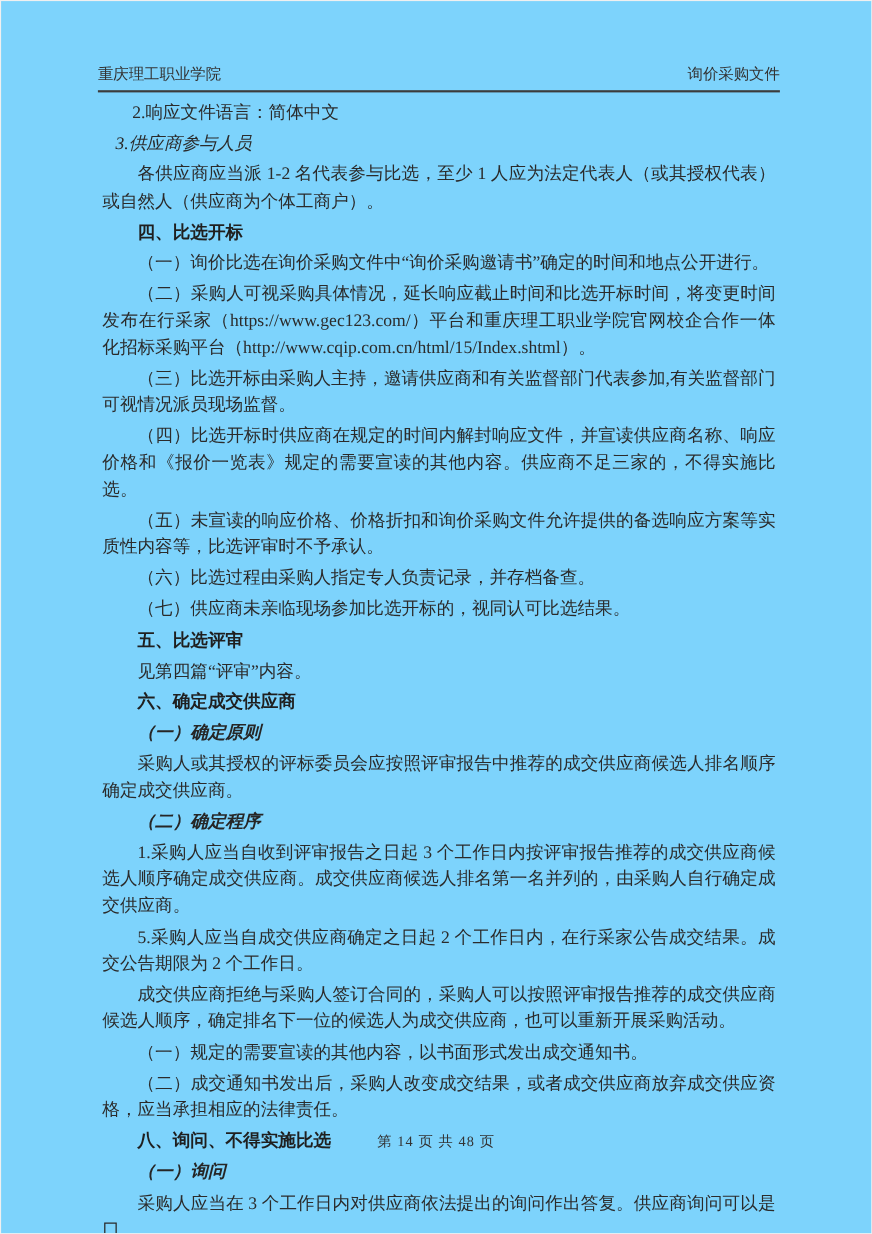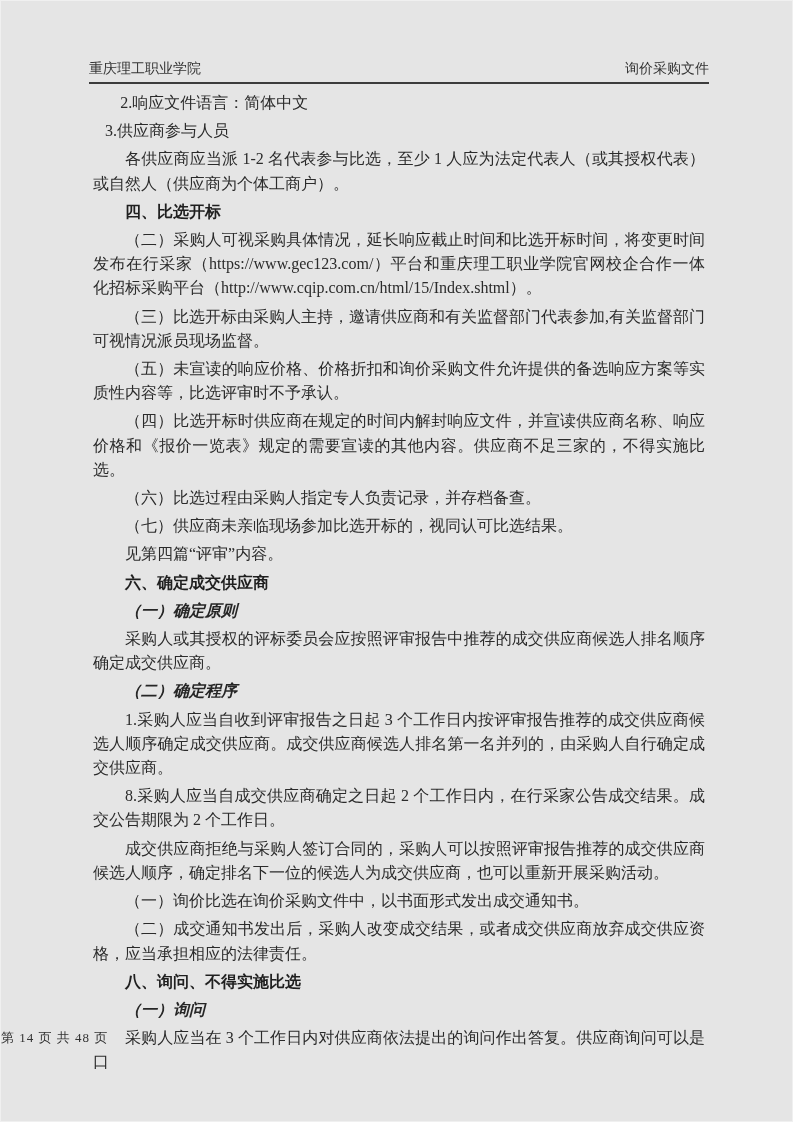--- a/index.html
+++ b/index.html
@@ -5,21 +5,21 @@
   html, body {
     margin: 0;
     padding: 0;
     background: #ffffff;
   }
   .page {
     position: relative;
     width: 793px;
     height: 1122px;
     margin: 0 auto;
-    background: #e5e5e5;
+    background: #7dd3fc;
     box-sizing: border-box;
     border: 1px solid #f0f0f0;
     font-family: "Liberation Serif", serif;
     color: #2b2b2b;
     overflow: hidden;
   }
   .doc-header {
     position: absolute;
     top: 58px;
     left: 88px;
@@ -41,73 +41,75 @@
     font-size: 16px;
     line-height: 24.2px;
   }
   .doc-body p {
     margin: 4px;
     text-align: justify;
     text-justify: inter-character;
   }
   p.body   { text-indent: 2em; }
   p.item2  { text-indent: 1.7em; }
-  p.item3  { text-indent: 0.75em; }
+  p.item3  { text-indent: 0.75em; font-style: italic; }
   p.hei {
     text-indent: 2em;
-    font-family: Liberation Serif, serif;
+    font-family: Liberation Mono, monospace;
     font-weight: bold;
     color: #1f1f1f;
   }
   p.kaiti {
     text-indent: 2em;
     font-style: italic;
     font-weight: 700;
     color: #262626;
   }
   .doc-footer {
     position: absolute;
     top: 1028px;
     left: 0;
     right: 0;
-    text-align: left;
+    text-align: center;
     font-size: 13px;
     color: #333333;
     letter-spacing: 1px;
   }
 </style>
 </head>
 <body>
 
 <div class="page">
   <div class="doc-header">
     <span>重庆理工职业学院</span>
     <span>询价采购文件</span>
   </div>
 
   <div class="doc-body">
       <p class="item2">2.响应文件语言：简体中文</p>
       <p class="item3">3.供应商参与人员</p>
       <p class="body">各供应商应当派 1-2 名代表参与比选，至少 1 人应为法定代表人（或其授权代表）或自然人（供应商为个体工商户）。</p>
       <p class="hei">四、比选开标</p>
+      <p class="body">（一）询价比选在询价采购文件中“询价采购邀请书”确定的时间和地点公开进行。</p>
       <p class="body">（二）采购人可视采购具体情况，延长响应截止时间和比选开标时间，将变更时间发布在行采家（https://www.gec123.com/）平台和重庆理工职业学院官网校企合作一体化招标采购平台（http://www.cqip.com.cn/html/15/Index.shtml）。</p>
       <p class="body">（三）比选开标由采购人主持，邀请供应商和有关监督部门代表参加,有关监督部门可视情况派员现场监督。</p>
+      <p class="body">（四）比选开标时供应商在规定的时间内解封响应文件，并宣读供应商名称、响应价格和《报价一览表》规定的需要宣读的其他内容。供应商不足三家的，不得实施比选。</p>
       <p class="body">（五）未宣读的响应价格、价格折扣和询价采购文件允许提供的备选响应方案等实质性内容等，比选评审时不予承认。</p>
-      <p class="body">（四）比选开标时供应商在规定的时间内解封响应文件，并宣读供应商名称、响应价格和《报价一览表》规定的需要宣读的其他内容。供应商不足三家的，不得实施比选。</p>
       <p class="body">（六）比选过程由采购人指定专人负责记录，并存档备查。</p>
       <p class="body">（七）供应商未亲临现场参加比选开标的，视同认可比选结果。</p>
+      <p class="hei">五、比选评审</p>
       <p class="body">见第四篇“评审”内容。</p>
       <p class="hei">六、确定成交供应商</p>
       <p class="kaiti">（一）确定原则</p>
       <p class="body">采购人或其授权的评标委员会应按照评审报告中推荐的成交供应商候选人排名顺序确定成交供应商。</p>
       <p class="kaiti">（二）确定程序</p>
       <p class="body">1.采购人应当自收到评审报告之日起 3 个工作日内按评审报告推荐的成交供应商候选人顺序确定成交供应商。成交供应商候选人排名第一名并列的，由采购人自行确定成交供应商。</p>
-      <p class="body">8.采购人应当自成交供应商确定之日起 2 个工作日内，在行采家公告成交结果。成交公告期限为 2 个工作日。</p>
+      <p class="body">5.采购人应当自成交供应商确定之日起 2 个工作日内，在行采家公告成交结果。成交公告期限为 2 个工作日。</p>
       <p class="body">成交供应商拒绝与采购人签订合同的，采购人可以按照评审报告推荐的成交供应商候选人顺序，确定排名下一位的候选人为成交供应商，也可以重新开展采购活动。</p>
-      <p class="body">（一）询价比选在询价采购文件中，以书面形式发出成交通知书。</p>
+      <p class="body">（一）规定的需要宣读的其他内容，以书面形式发出成交通知书。</p>
       <p class="body">（二）成交通知书发出后，采购人改变成交结果，或者成交供应商放弃成交供应资格，应当承担相应的法律责任。</p>
       <p class="hei">八、询问、不得实施比选</p>
       <p class="kaiti">（一）询问</p>
       <p class="body">采购人应当在 3 个工作日内对供应商依法提出的询问作出答复。供应商询问可以是口</p>
     </div>
 
   <div class="doc-footer">
     <span>第 14 页 共 48 页</span>
   </div>
 </div>

